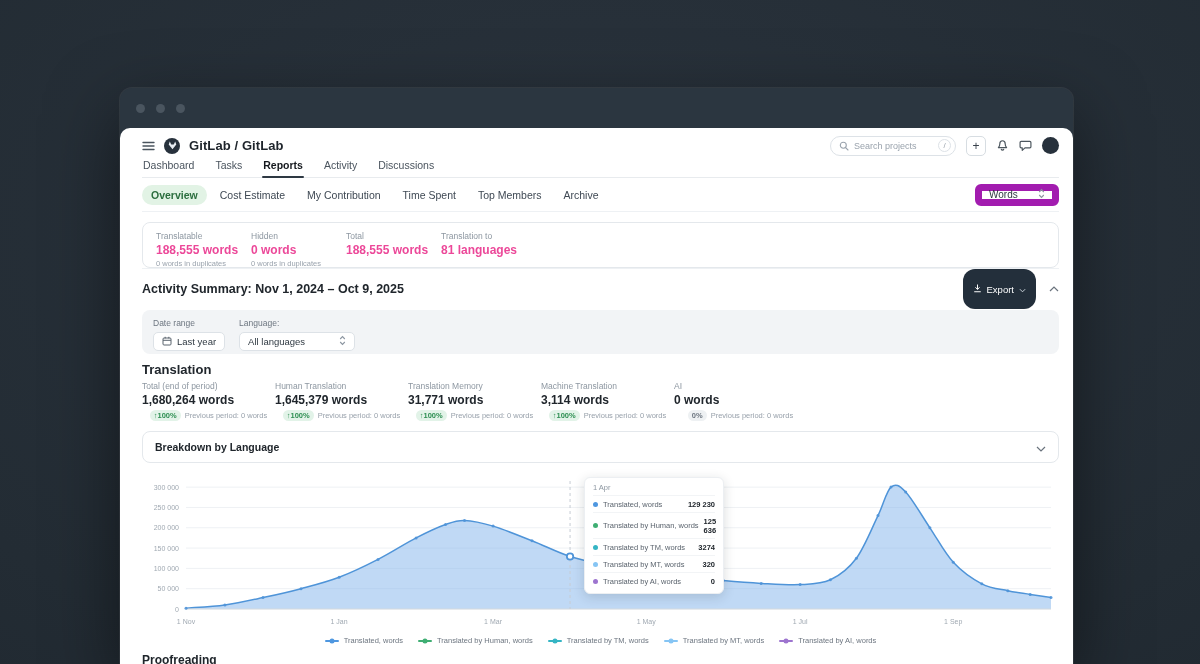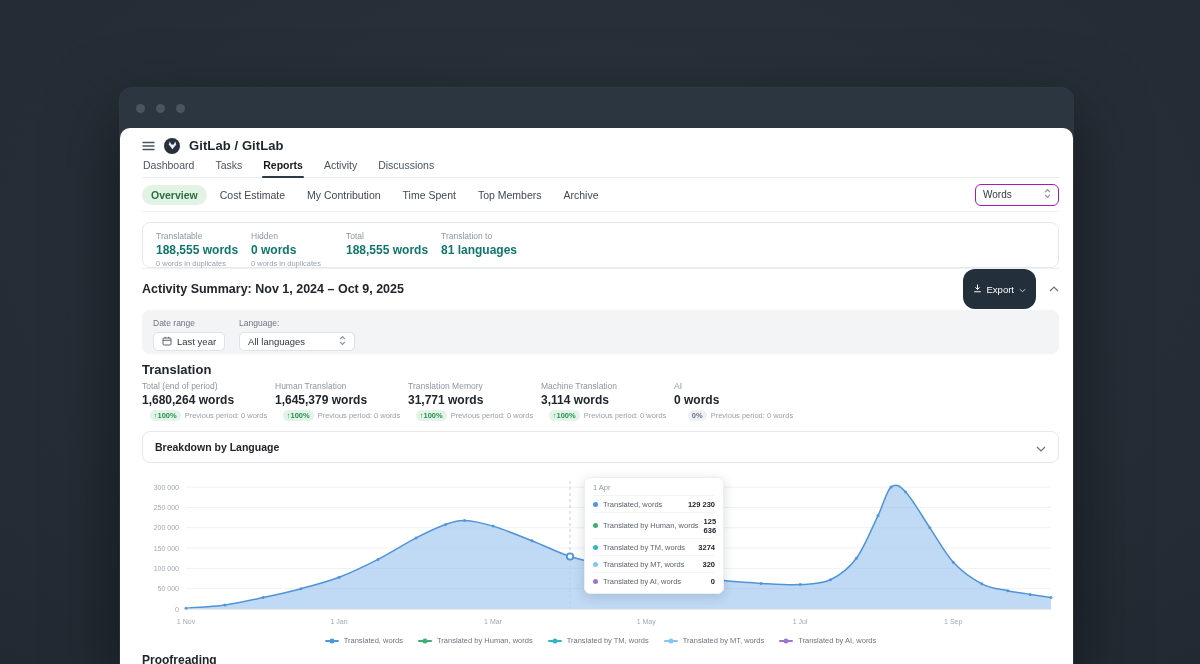--- a/index.html
+++ b/index.html
@@ -40,30 +40,30 @@
   .tab { font-size:10.5px; color:#4a545e; padding:3px 1px 6px; position:relative; cursor:pointer; white-space:nowrap; }
   .tab.active { color:#14181d; font-weight:700; }
   .tab.active::after { content:""; position:absolute; left:0; right:0; bottom:-1px; height:2px;
     background:#2e3943; border-radius:2px; }
 
   
   .subtabs-row { display:flex; align-items:center; height:34px; border-bottom:1px solid #eef1f4; }
   .subtabs { display:flex; align-items:center; gap:4px; }
   .subtab { font-size:10.5px; color:#3f4954; padding:4px 9px; border-radius:12px; cursor:pointer; white-space:nowrap; }
   .subtab.active { background:#e2f3e5; color:#2c6e3f; font-weight:700; }
-  .unit-select { margin-left:auto; width:84px; height:22px; border:1px solid #a21caf; border-radius:6px;
+  .unit-select { margin-left:auto; width:84px; height:22px; border:7px solid #a21caf; border-radius:6px;
     display:flex; align-items:center; justify-content:space-between; padding:0 7px; font-size:10px;
     color:#2f3942; cursor:pointer; background:#fff; }
 
   
   .stats-card { margin-top:10px; border:1px solid #e4e8ec; border-radius:8px; display:flex;
     padding:8px 13px; height:46px; align-items:flex-start; }
   .stat { width:95px; }
   .stat-label { font-size:8.5px; color:#8d97a1; }
-  .stat-value { font-size:12px; font-weight:700; color:#0f766e; margin-top:2px; white-space:nowrap; }
+  .stat-value { font-size:12px; font-weight:700; color:#ec4899; margin-top:2px; white-space:nowrap; }
   .stat-sub { font-size:7.5px; color:#9aa3ad; margin-top:2px; min-height:8px; }
 
   
   .section-head { border-top:1px solid #eef1f4; padding-top:9px; height:32px;
     display:flex; align-items:center; }
   .section-title { font-size:12.5px; font-weight:700; color:#20262c; }
   .head-actions { margin-left:auto; display:flex; align-items:center; gap:13px; }
   .export-btn { background:#232f3b; color:#fff; border:none; border-radius:12px; height:40px;
     padding:0 10px; display:flex; align-items:center; gap:5px; font-size:9.5px; cursor:pointer;
     font-family:"Liberation Sans", sans-serif; }
@@ -140,20 +140,45 @@
                 </g>
               </svg>
           </span>
           <span class="logo">
             <svg width="9" height="9" viewBox="0 0 10 10">
                 <path d="M5 9.2 L0.8 4 L2 0.6 L3.6 4 H6.4 L8 0.6 L9.2 4 Z" fill="#e8edf2"></path>
               </svg>
           </span>
           <h1 class="proj-title">GitLab / GitLab</h1>
 
+          <div class="header-right">
+            <div class="search">
+              <span>
+                <svg width="10" height="10" viewBox="0 0 10 10">
+                    <circle cx="4.3" cy="4.3" r="3" fill="none" stroke="#9aa3ad" stroke-width="1.1"></circle>
+                    <line x1="6.6" y1="6.6" x2="9" y2="9" stroke="#9aa3ad" stroke-width="1.1" stroke-linecap="round"></line>
+                  </svg>
+              </span>
+              <input placeholder="Search projects" style="">
+              <span class="kbd">/</span>
+            </div>
+            <button class="add-btn">+</button>
+            <span class="hicon">
+              <svg width="13" height="13" viewBox="0 0 12 12">
+                  <path d="M6 1.6 C4.4 1.6 3.5 2.8 3.5 4.5 C3.5 6.3 2.9 7.2 2.2 7.9 H9.8 C9.1 7.2 8.5 6.3 8.5 4.5 C8.5 2.8 7.6 1.6 6 1.6 Z" fill="none" stroke="#4d575f" stroke-width="1.1" stroke-linejoin="round"></path>
+                  <path d="M4.9 9.5 a1.15 1.15 0 0 0 2.2 0" fill="none" stroke="#4d575f" stroke-width="1.1" stroke-linecap="round"></path>
+                </svg>
+            </span>
+            <span class="hicon">
+              <svg width="13" height="12" viewBox="0 0 12 11">
+                  <path d="M2 1.2 h8 c0.6 0 1 0.4 1 1 v4 c0 0.6 -0.4 1 -1 1 H5.5 L3 9.6 V7.2 H2 c-0.6 0 -1 -0.4 -1 -1 v-4 c0 -0.6 0.4 -1 1 -1 Z" fill="none" stroke="#4d575f" stroke-width="1.1" stroke-linejoin="round"></path>
+                </svg>
+            </span>
+            <span class="avatar"></span>
+          </div>
         </header>
 
         <nav class="tabs">
 
             <a class="tab">Dashboard</a>
 
             <a class="tab">Tasks</a>
 
             <a class="tab active">Reports</a>
 

